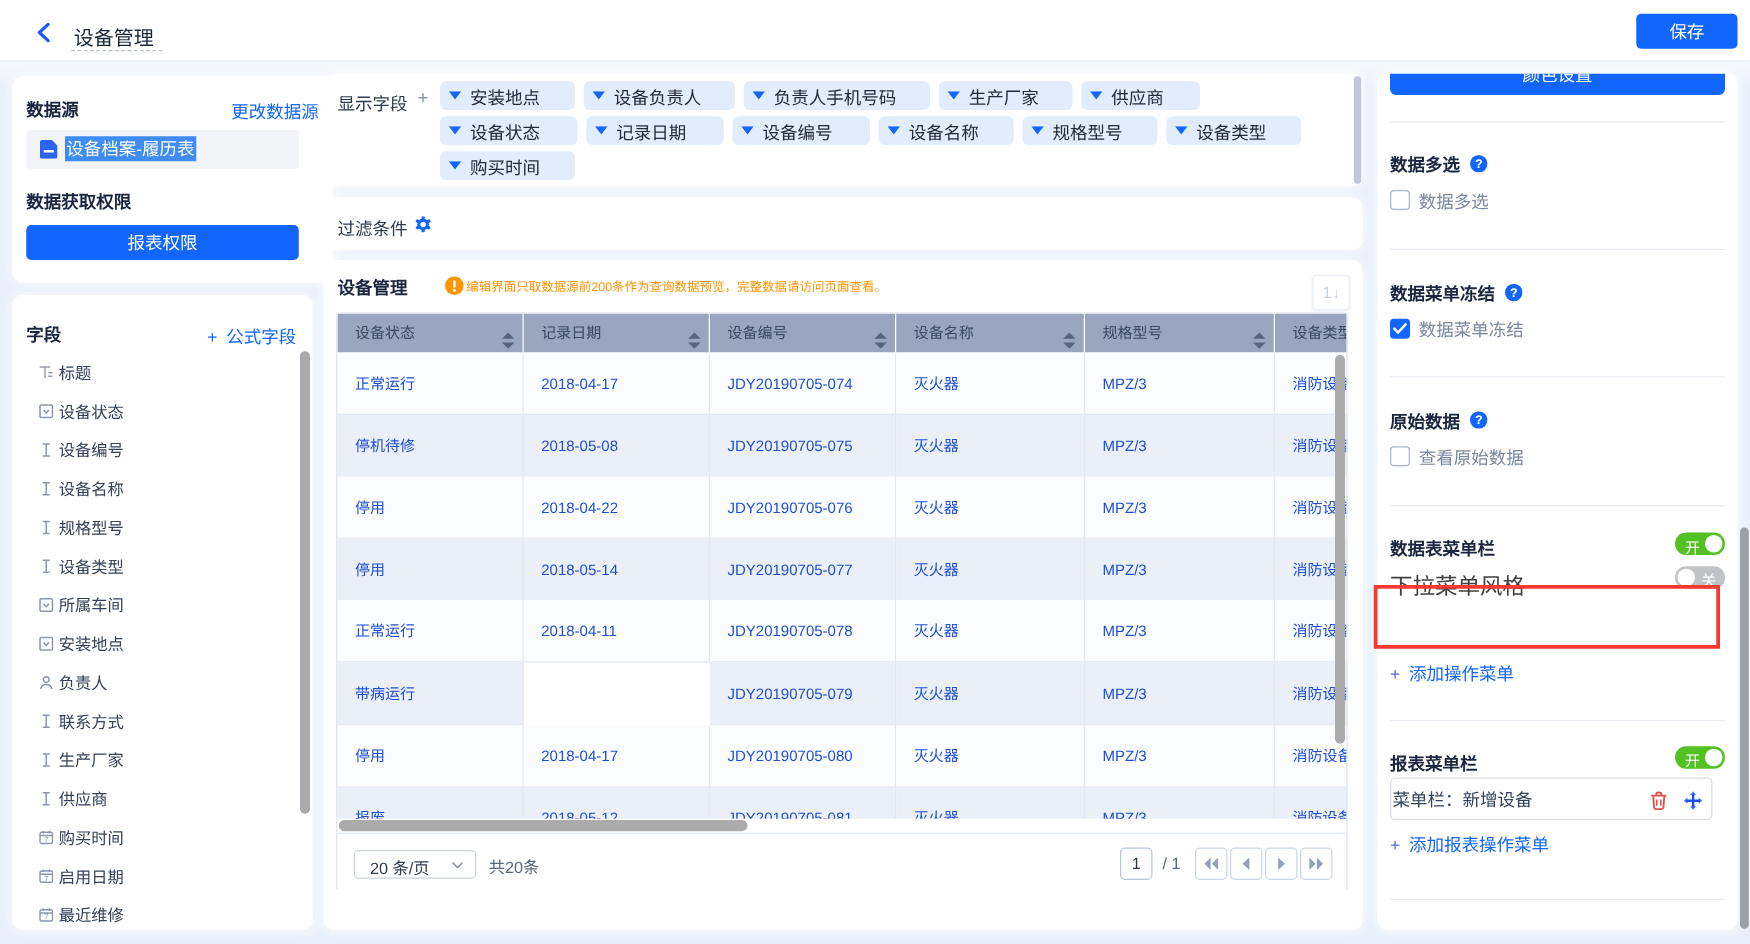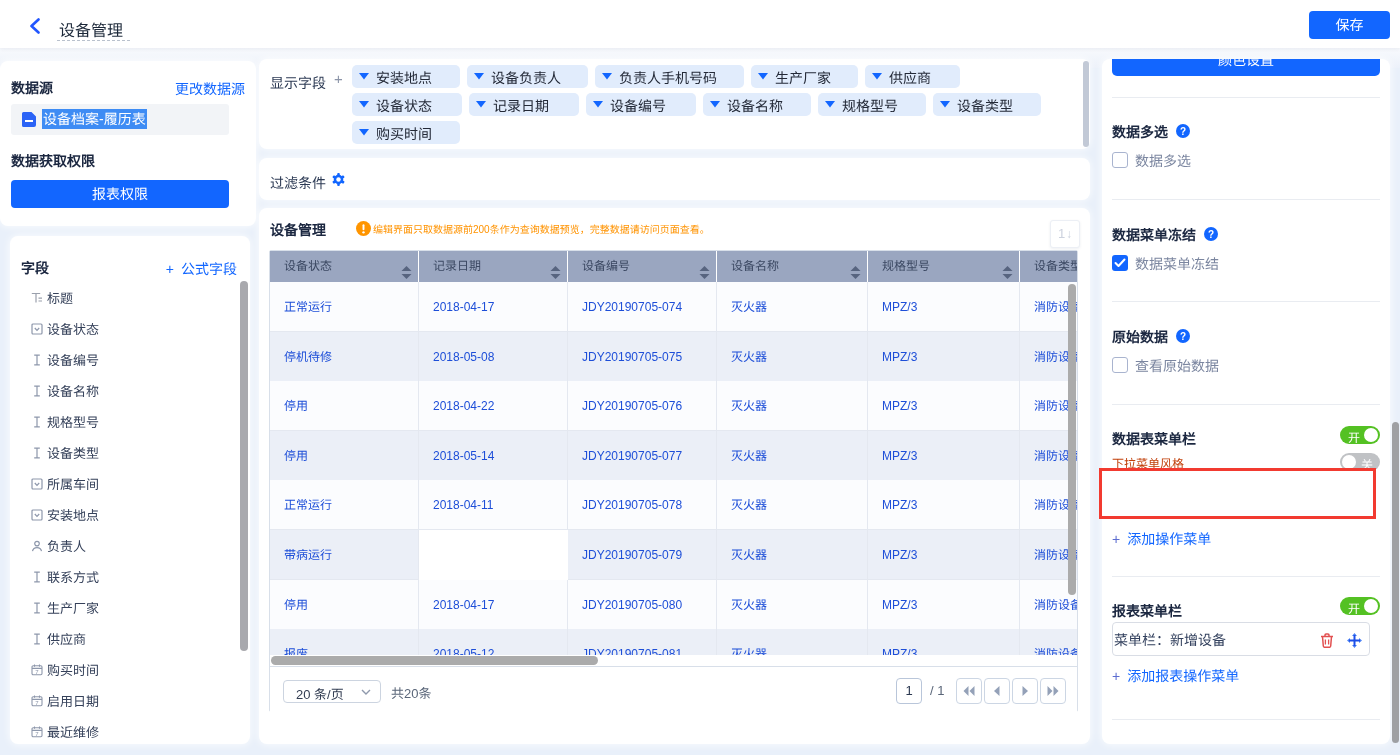--- a/index.html
+++ b/index.html
@@ -43,21 +43,21 @@
 <div id="pagebg-grad"></div>
 <div id="topbar">
   <svg class="abs" style="left:29px;top:18px" width="11" height="16" viewBox="0 0 11 16">
       <path d="M9.5 1.5 L2.5 8 L9.5 14.5" fill="none" stroke="#2256ff" stroke-width="2.6" stroke-linecap="round" stroke-linejoin="round"></path>
     </svg>
   <div class="ttl">设备管理</div>
   <div class="ttl-dash"></div>
   <div class="abs btn-blue" style="left:1309px;top:11px;width:81px;height:28px;line-height:28px;font-size:14px;">保存</div>
 </div>
 
-<div class="card" id="card-ds" style="left:0;top:61px;width:256px;height:165px;">
+<div class="card" id="card-ds" style="left:10px;top:61px;width:256px;height:165px;">
   <div class="abs h14" style="left:11px;top:16px;">数据源</div>
   <div class="abs blue" style="right:11px;top:17px;font-size:14px;">更改数据源</div>
   <div class="abs" style="left:11px;top:43px;width:218px;height:31px;background:#f2f4f7;border-radius:3px;">
     <svg class="abs" style="left:11px;top:8px" width="14" height="15" viewBox="0 0 14 15">
         <path d="M1.5 0 h8 L14 4.5 v8.5 a2 2 0 0 1 -2 2 h-10.5 a1.5 1.5 0 0 1 -1.5 -1.5 v-12 a1.5 1.5 0 0 1 1.5 -1.5 z" fill="#2b63f6"></path>
         <rect x="3" y="8" width="8" height="2" fill="#fff"></rect>
       </svg>
     <span class="abs" style="left:31px;top:5px;font-size:14px;line-height:20px;background:#3e8cf4;color:#ffffff;padding:0 1px;">设备档案-履历表</span>
   </div>
   <div class="abs h14" style="left:11px;top:89px;">数据获取权限</div>
@@ -341,21 +341,21 @@
         <text x="7" y="10.6" text-anchor="middle" font-size="10" fill="#fff" font-family="Liberation Sans">?</text>
       </svg></div>
   <div class="cbrow" style="top:296px;"><span class="box" style="border:1px solid #a9b4cf;background:#fff;"></span>查看原始数据</div>
   <div class="rdiv" style="top:345px;"></div>
 
   <div class="rtitle" style="top:369px;">数据表菜单栏</div>
   <div class="tog" style="left:238px;top:367px;background:#54c123;">
       <span style="position:absolute;left:8px;top:2px;">开</span>
       <span class="knob" style="right:2px;"></span>
     </div>
-  <div class="abs" style="left:10px;top:395px;font-size:12px;color:#c2410c;">下拉菜单风格</div>
+  <div class="abs" style="left:10px;top:395px;font-size:18px;color:#404040;">下拉菜单风格</div>
   <div class="tog" style="left:238px;top:394px;background:#c0c2c5;">
       <span class="knob" style="left:2px;"></span>
       <span style="position:absolute;right:7px;top:2px;">关</span>
     </div>
   <div class="addlink" style="top:469px;"><span class="plus">+</span>添加操作菜单</div>
   <div class="rdiv" style="top:517px;"></div>
 
   <div class="rtitle" style="top:541px;">报表菜单栏</div>
   <div class="tog" style="left:238px;top:538px;background:#54c123;">
       <span style="position:absolute;left:8px;top:2px;">开</span>

